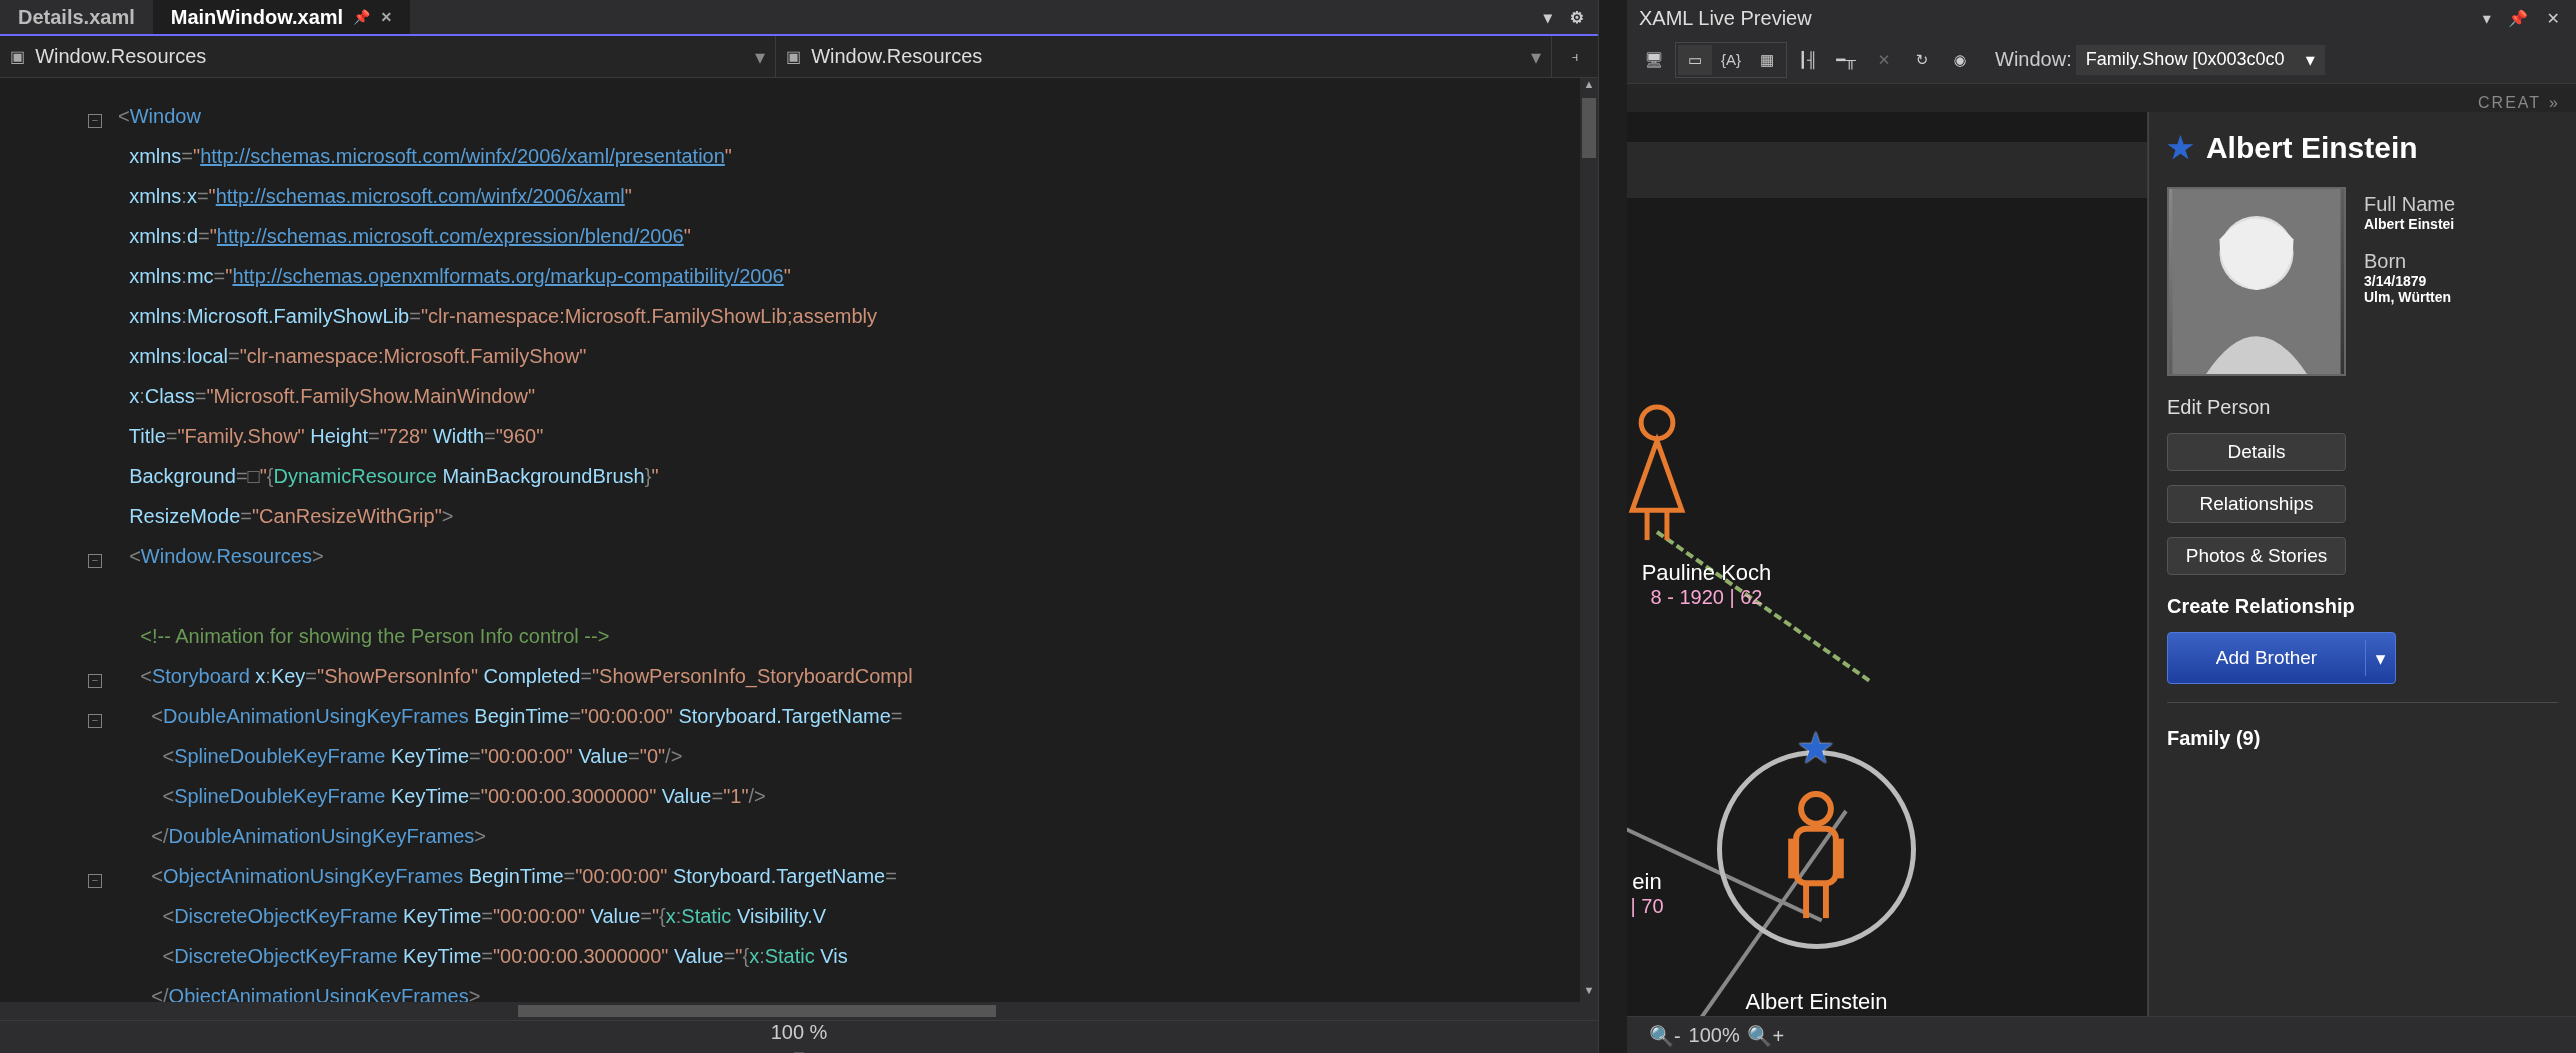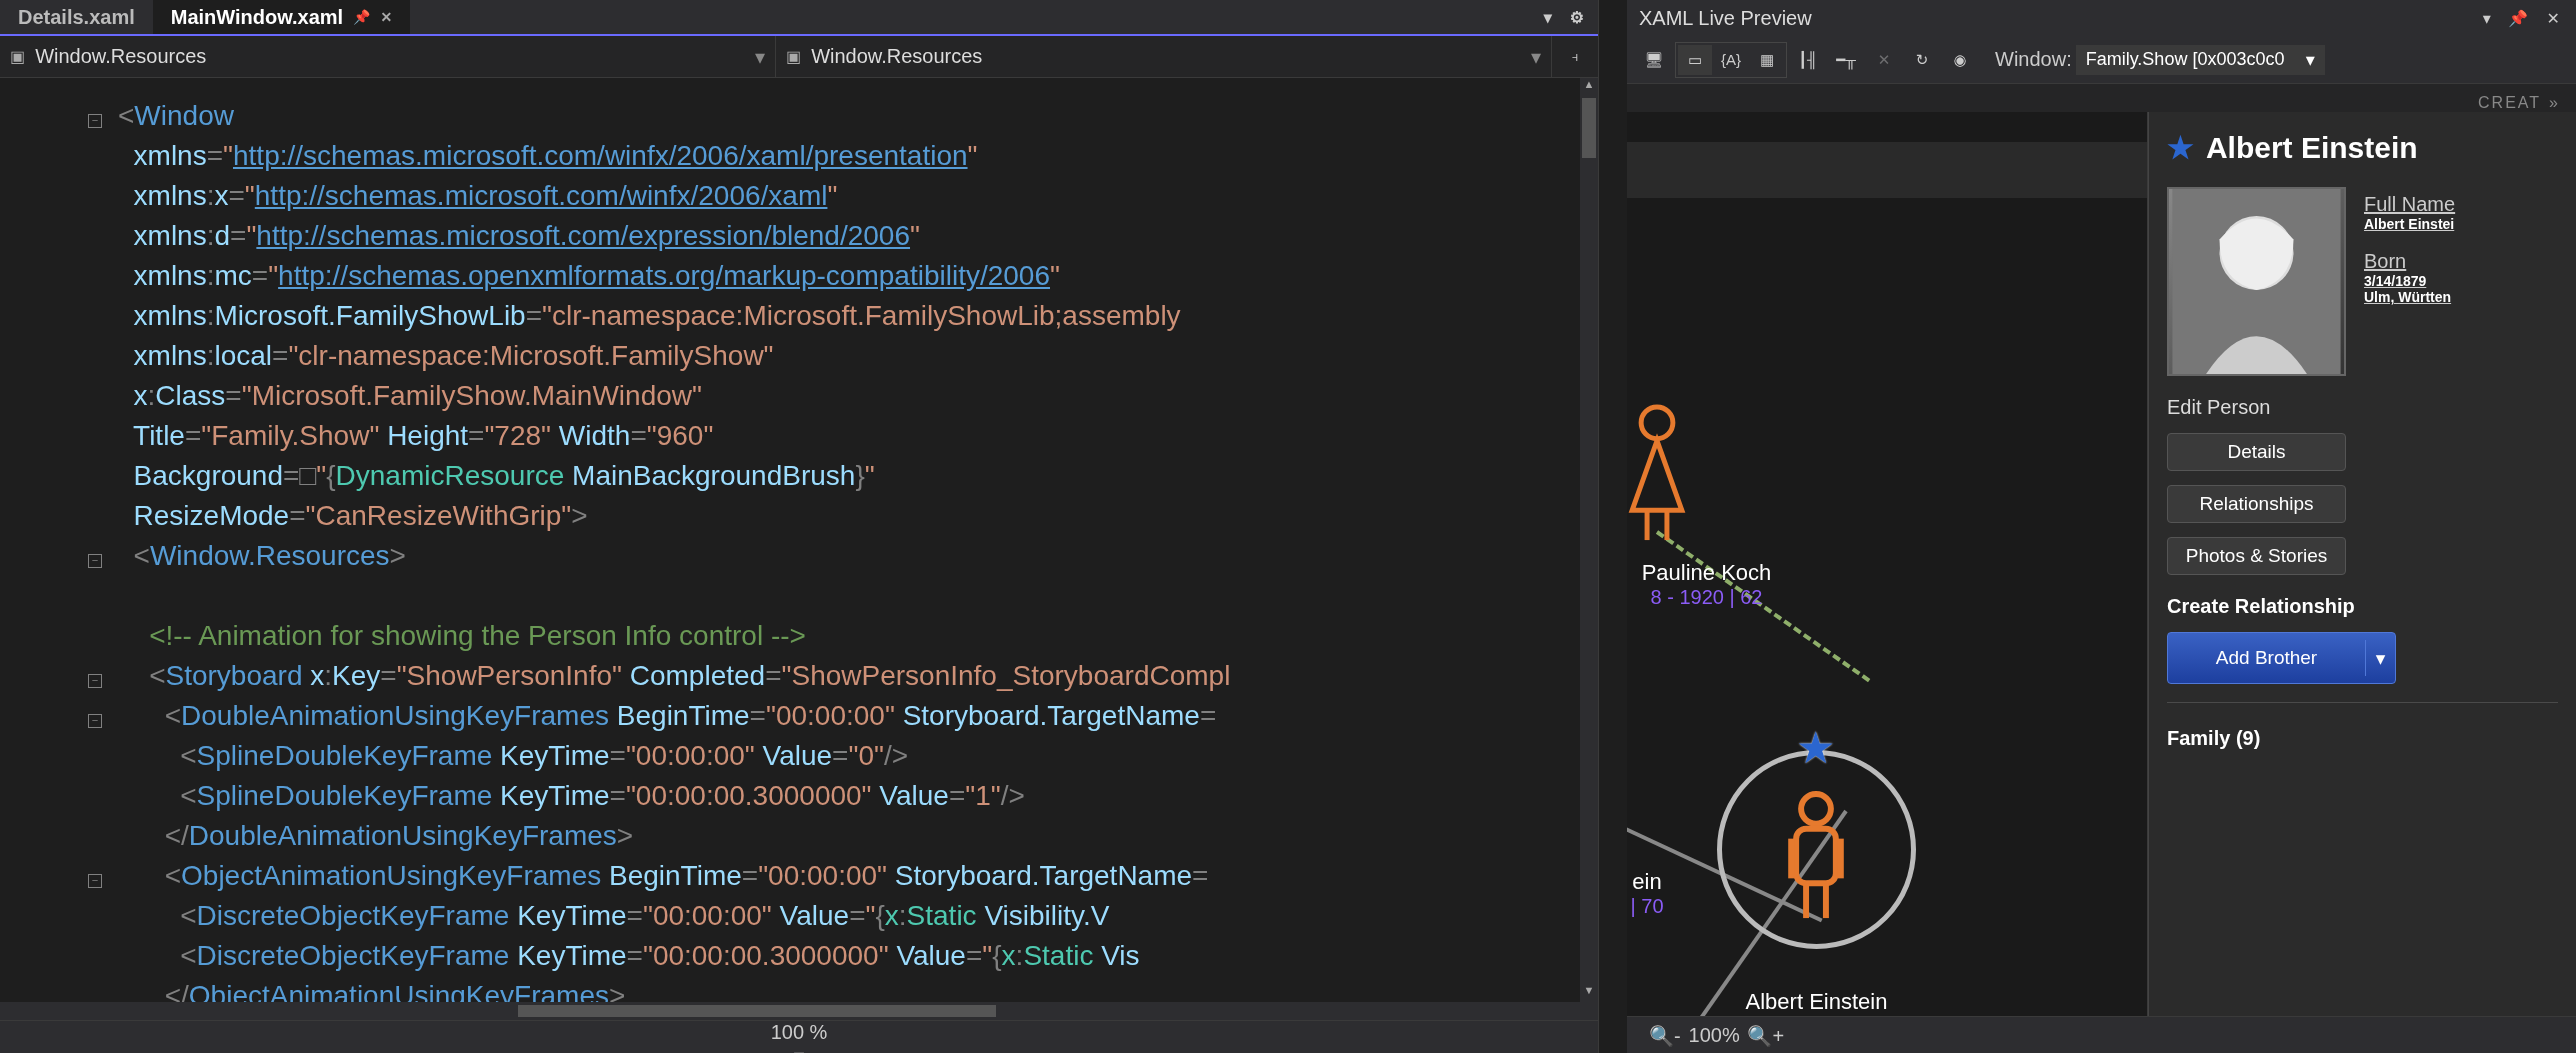--- a/index.html
+++ b/index.html
@@ -17,21 +17,21 @@
 
 .nav-row { display:flex; height:42px; background:#252526; border-bottom:1px solid #3a3a3a; }
 .nav-combo { flex:1; display:flex; align-items:center; padding:0 10px; border-right:1px solid #3a3a3a; color:#ddd; font-size:20px; }
 .nav-combo .ico { margin-right:10px; color:#aaa; font-size:16px; }
 .nav-combo .arrow { margin-left:auto; color:#888; }
 .nav-row .tool { width:46px; display:flex; align-items:center; justify-content:center; }
 
 .code-area { flex:1; display:flex; overflow:hidden; position:relative; background:#1e1e1e; }
 .gutter { width:108px; padding-top:18px; text-align:right; font-family:Consolas,monospace; font-size:24px; line-height:40px; color:#6a6a6a; }
 .fold { display:inline-block; width:14px; height:14px; border:1px solid #808080; text-align:center; line-height:11px; font-size:11px; margin-right:6px; color:#808080; }
-.code { flex:1; padding:18px 0 0 10px; font-family:Consolas,monospace; font-size:28px; line-height:40px; white-space:pre; overflow:hidden; color:#d4d4d4; }
+.code { flex:1; padding:18px 0 0 10px; font-family:Consolas,monospace; font-size:20px; line-height:40px; white-space:pre; overflow:hidden; color:#d4d4d4; }
 .c-gray{color:#808080}.c-blue{color:#569cd6}.c-lblue{color:#9cdcfe}.c-str{color:#ce9178}.c-green{color:#6a9955}.c-teal{color:#4ec9b0}.c-url{color:#569cd6;text-decoration:underline}
 .vscroll { position:absolute; right:0; top:0; width:18px; height:100%; background:#2d2d30; }
 .vscroll .thumb{ position:absolute; left:2px; right:2px; background:#555; }
 .vscroll .arrow{ position:absolute; left:0; right:0; height:18px; text-align:center; color:#aaa; font-size:11px; }
 .hscroll { height:18px; background:#2d2d30; display:flex; align-items:center; }
 .hscroll .thumb{ height:12px; background:#555; }
 
 .statusbar { height:34px; background:#2d2d30; display:flex; align-items:center; padding:0 12px; font-size:20px; color:#ccc; border-top:1px solid #3a3a3a;flex-direction:column; }
 .statusbar .sep { margin-left:auto; }
 .statusbar .cell { padding:0 14px; }
@@ -47,31 +47,31 @@
 .tbtn.on { background:#3a3a3a; }
 .pv-toolbar .lbl { color:#ccc; margin-left:14px; font-size:20px; }
 .pv-toolbar .combo { flex:0 0 249px; height:30px; background:#3a3a3a; display:flex; align-items:center; padding:0 10px; color:#fff; font-size:18px; }
 .pv-extra { height:28px; display:flex; align-items:flex-end; justify-content:flex-end; padding-right:16px; color:#888; font-size:16px; letter-spacing:2px; }
 
 .pv-body { flex:1; display:flex; overflow:hidden; }
 .pv-canvas { flex:1; background:#1a1a1a; position:relative; overflow:hidden; border-right:1px solid #3a3a3a; }
 .pv-canvas .bar { position:absolute; left:0; right:0; height:56px; background:#2a2a2a; top:30px; }
 
 .node-label { position:absolute; text-align:center; color:#fff; font-size:22px; }
-.node-label .sub { color:#8b5cf6; font-size:20px; }
+.node-label .sub { color:#f9a8d4; font-size:20px; }
 .edge { position:absolute; border-top:4px dashed #8faf6a; transform-origin:left center; }
 .ring { position:absolute; border:5px solid #bbb; border-radius:50%; }
 .star { position:absolute; color:#2b66cf; font-size:44px; text-shadow:0 0 2px #fff; }
 
 .person-svg { position:absolute; }
 
 .pv-details { flex:0 0 428px; background:#2b2b2b; padding:18px; display:flex; flex-direction:column; gap:14px; overflow:hidden; border-left:1px solid #444; }
 .pv-details h2 { color:#fff; font-size:30px; font-weight:600; display:flex; align-items:center; gap:12px; }
 .pv-details h2 .star-ico { color:#2b66cf; font-size:30px; }
-.pv-person { display:flex; gap:18px; margin-top:8px;text-decoration:underline; }
+.pv-person { display:flex; gap:18px; margin-top:8px; }
 .pv-photo { width:179px; height:189px; background:linear-gradient(135deg,#888,#333); border:2px solid #666; display:flex; align-items:center; justify-content:center; color:#555; font-size:12px; overflow:hidden; }
 .pv-photo svg{width:100%;height:100%}
 .pv-fields .fl { color:#ccc; font-size:20px; margin-top:6px; }
 .pv-fields .fv { color:#fff; font-size:14px; font-weight:600; }
 .pv-sec-title { color:#ddd; font-size:20px; margin-top:6px; }
 .pv-btn { background:#3a3a3a; color:#fff; border:1px solid #555; border-radius:4px; padding:7px 0; font-size:19px; text-align:center; cursor:pointer; width:179px; }
 .pv-primary { background:linear-gradient(#3a62c4,#1d3f9f); border:1px solid #5078d8; display:flex; }
 .pv-primary .main{flex:1;text-align:center;padding:7px 0}
 .pv-primary .dd{width:30px;border-left:1px solid #5078d8;display:flex;align-items:center;justify-content:center}
 .pv-divider { height:1px; background:#4a4a4a; margin:4px 0; }

